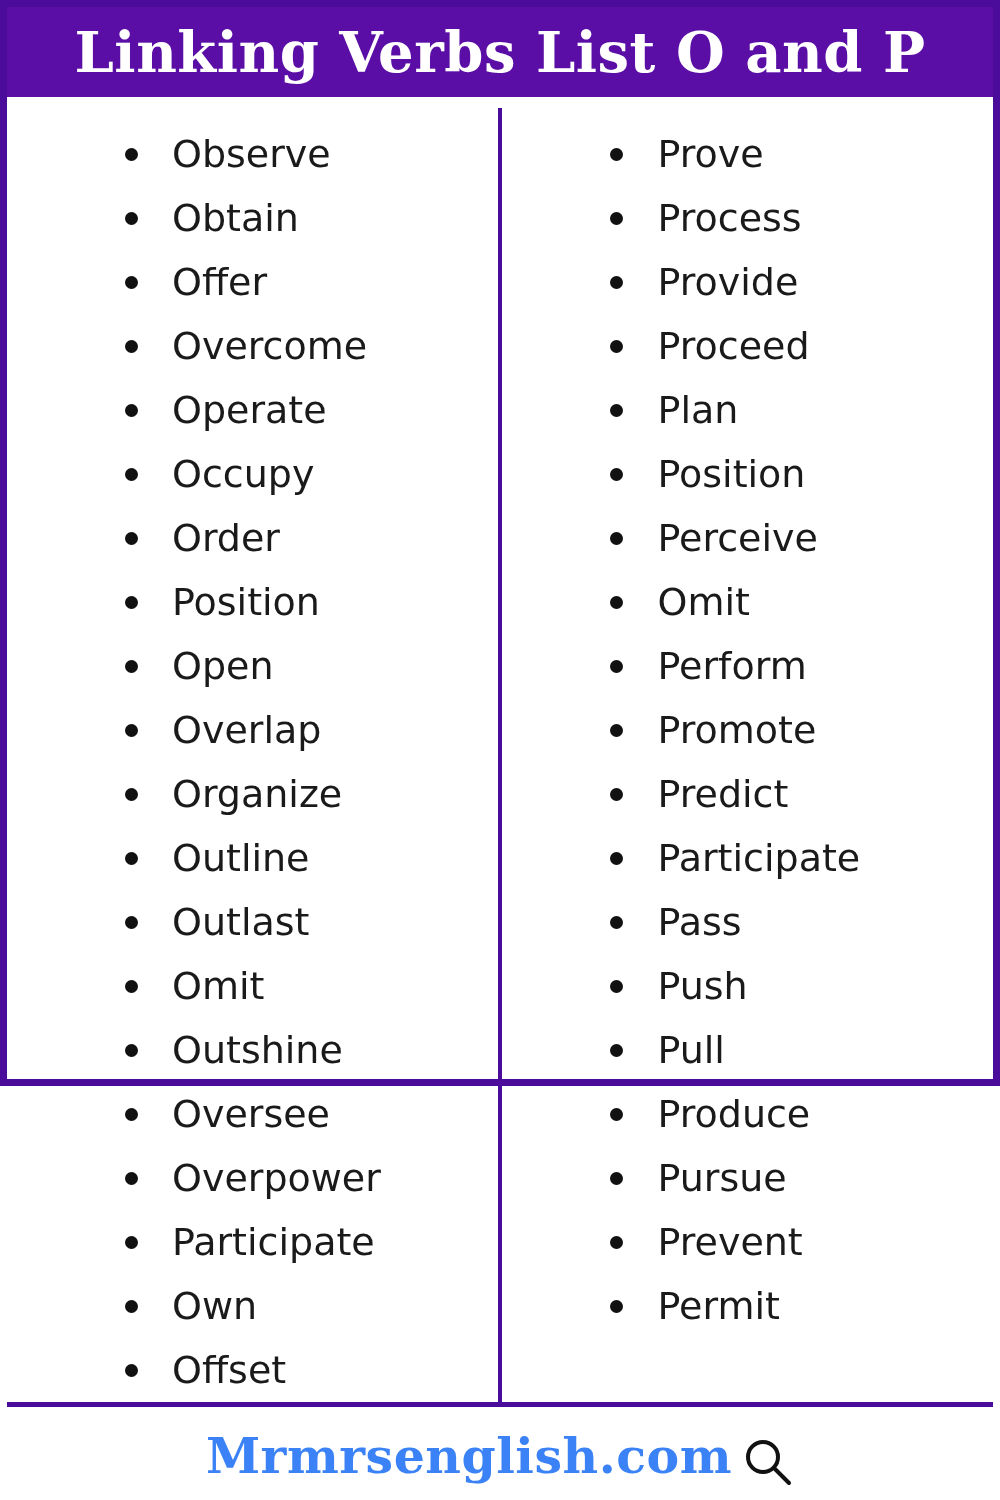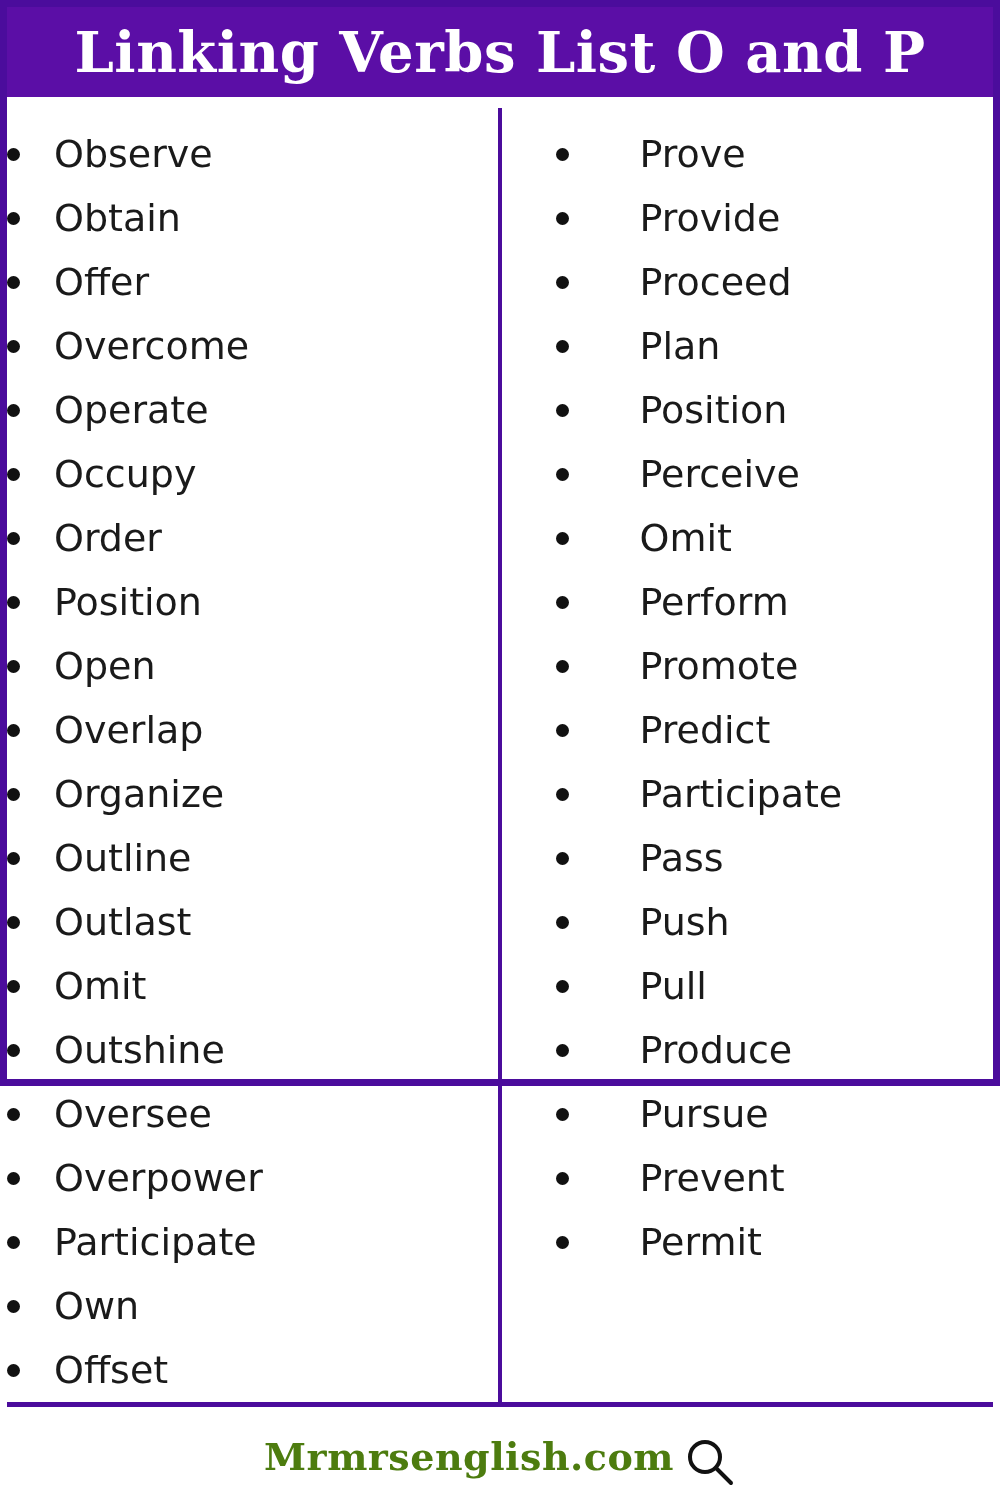--- a/index.html
+++ b/index.html
@@ -65,24 +65,24 @@
     margin: 0;
     padding: 14px 0 0 0;
   }
   ul.verb-list li {
     display: flex;
     align-items: center;
     font-size: 38px;
     line-height: 1;
     color: #1a1a1a;
     height: 64px;
+    padding-left: 118px;
   }
   .col-right ul.verb-list li {
-    padding-left: 54px;
-    gap: 36px;
+    padding-left: 108px;
   }
   .bullet {
     display: inline-block;
     width: 13px;
     height: 13px;
     border-radius: 50%;
     background: #111111;
     margin-right: 34px;
     flex: 0 0 auto;
   }
@@ -92,22 +92,22 @@
     border-top: 5px solid #4B0C9C;
     background: #ffffff;
     display: flex;
     align-items: center;
     justify-content: center;
     gap: 10px;
   }
   .footer-text {
     font-family: "DejaVu Serif", serif;
     font-weight: bold;
-    font-size: 38px;
-    color: #4d7c0f;
+    font-size: 49px;
+    color: #3b82f6;
     letter-spacing: 0.5px;
   }
   .search-icon {
     display: inline-block;
     width: 52px;
     height: 52px;
     position: relative;
     top: 6px;
   }
   .search-icon svg { display: block; }
@@ -208,20 +208,24 @@
       </ul>
     </div>
 
     <div class="divider"></div>
 
     <div class="column col-right">
       <ul class="verb-list">
         <li>
             <span class="bullet"></span>
             <span>Prove</span>
+          </li>
+        <li>
+            <span class="bullet"></span>
+            <span>Process</span>
           </li>
         <li>
             <span class="bullet"></span>
             <span>Provide</span>
           </li>
         <li>
             <span class="bullet"></span>
             <span>Proceed</span>
           </li>
         <li>

